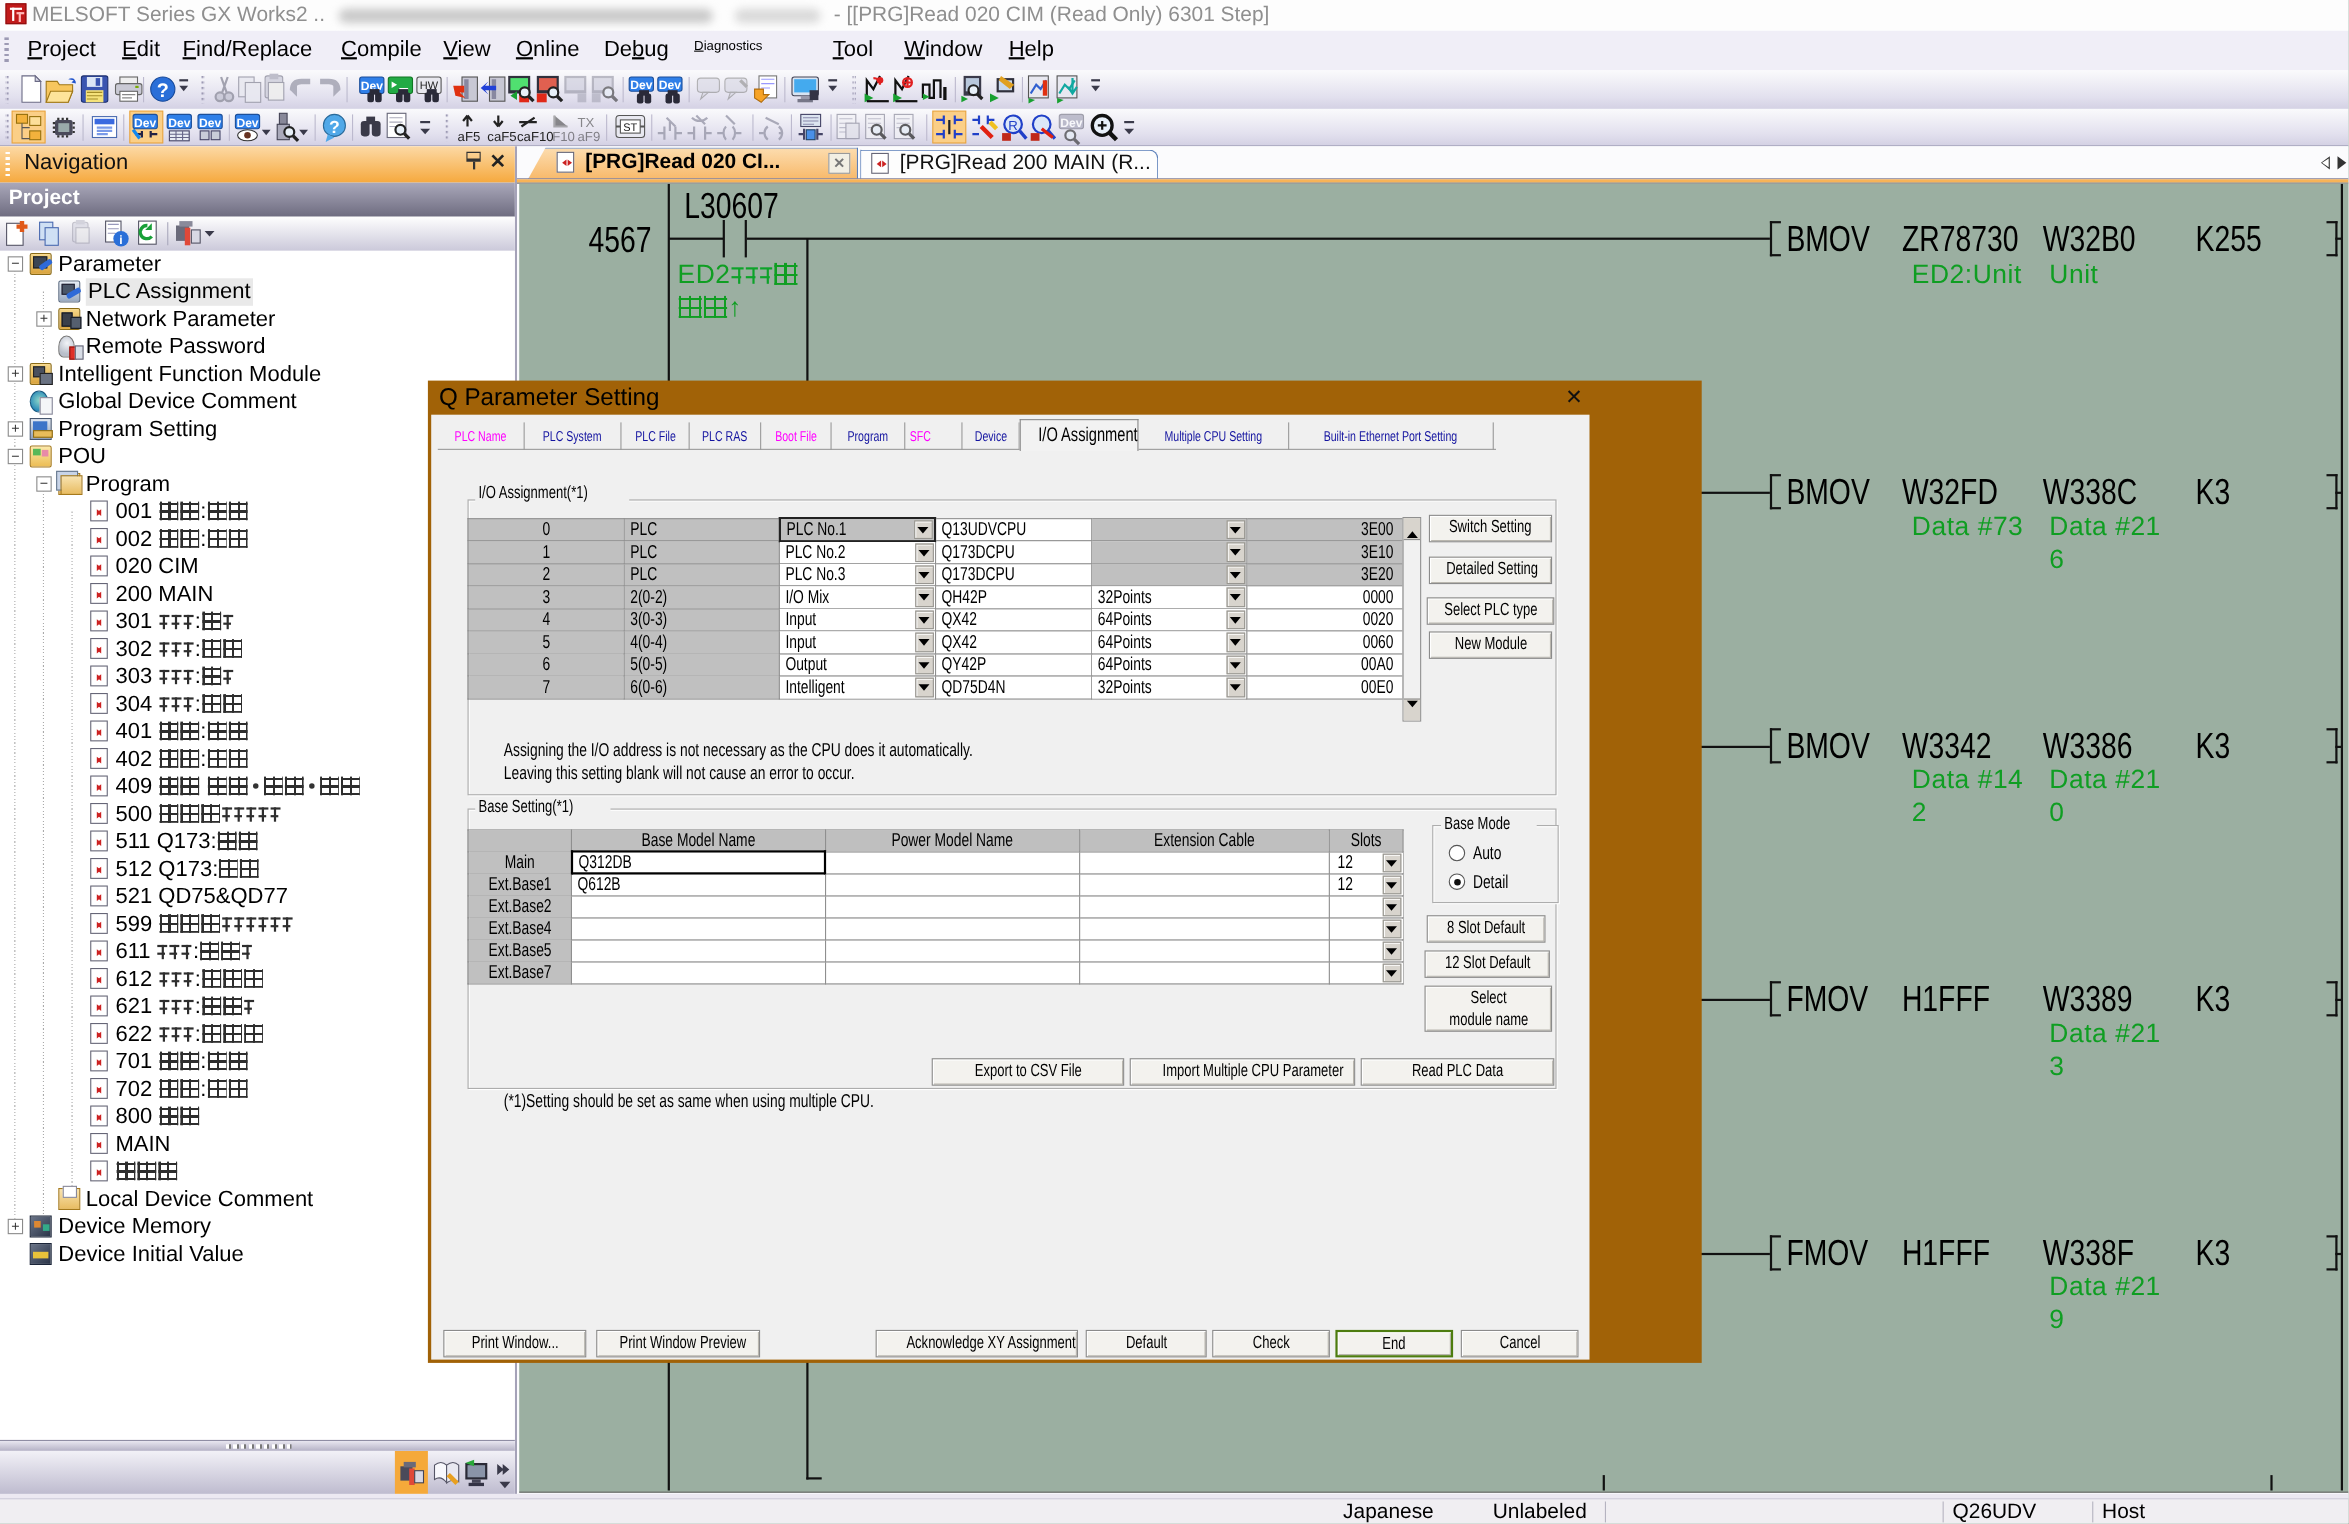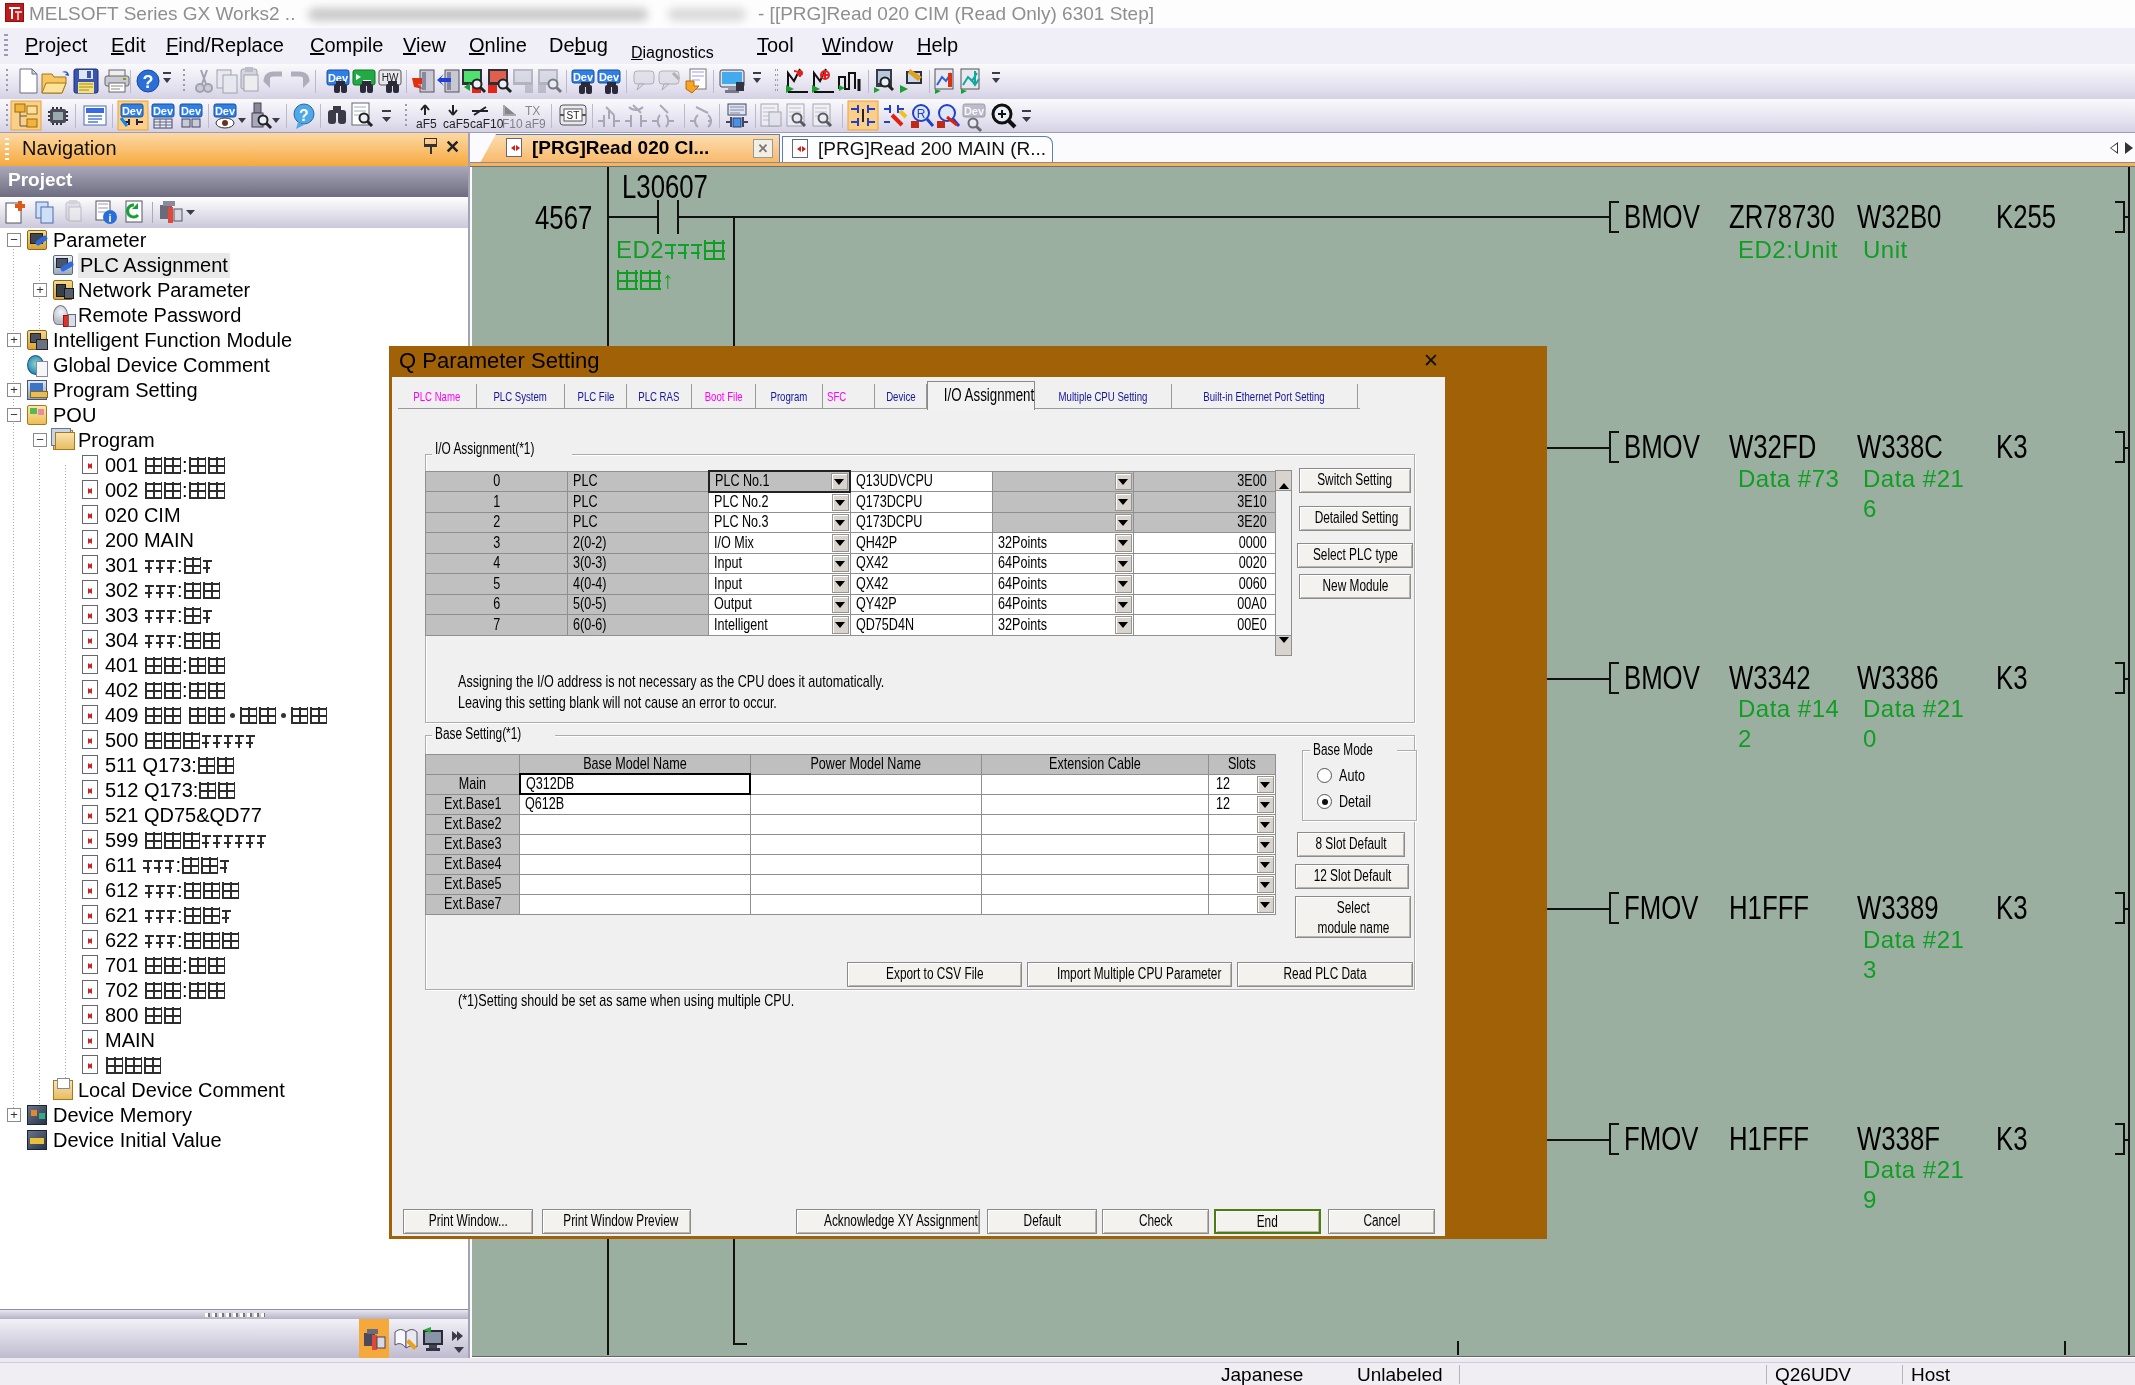--- a/index.html
+++ b/index.html
@@ -44,21 +44,21 @@
 
 <div class="a" style="left:0;top:28px;width:2135px;height:36px;background:#f0eef7">
  <div class="a grip" style="left:4px;top:6px;height:24px"></div>
  <div class="a" style="left:25px;top:6px;font-size:20px"><u>P</u>roject</div>
  <div class="a" style="left:111px;top:6px;font-size:20px"><u>E</u>dit</div>
  <div class="a" style="left:166px;top:6px;font-size:20px"><u>F</u>ind/Replace</div>
  <div class="a" style="left:310px;top:6px;font-size:20px"><u>C</u>ompile</div>
  <div class="a" style="left:403px;top:6px;font-size:20px"><u>V</u>iew</div>
  <div class="a" style="left:469px;top:6px;font-size:20px"><u>O</u>nline</div>
  <div class="a" style="left:549px;top:6px;font-size:20px">De<u>b</u>ug</div>
- <div class="a" style="left:631px;top:16px;font-size:16px"><u>D</u>iagnostics</div>
+ <div class="a" style="left:631px;top:6px;font-size:12px"><u>D</u>iagnostics</div>
  <div class="a" style="left:757px;top:6px;font-size:20px"><u>T</u>ool</div>
  <div class="a" style="left:822px;top:6px;font-size:20px"><u>W</u>indow</div>
  <div class="a" style="left:917px;top:6px;font-size:20px"><u>H</u>elp</div>
 </div>
 
 <div class="a" id="tbrow1" style="left:0;top:64px;width:2135px;height:35px;background:linear-gradient(#fafafc,#e2e0ee 70%,#d4d1e4)">
 <svg class="a" style="left:0;top:0" width="1100" height="35">
  <g fill="none">
   <rect x="5" y="5" width="3" height="25" fill="url(#gr)"></rect>
   <defs>
@@ -982,29 +982,20 @@
    <tr class="b">
             <td class="gc c"><span class="nw">Ext.Base2</span></td>
             <td></td>
             <td></td>
             <td></td>
             <td class="r sl">
               <span class="drop"></span>
             </td>
           </tr>
    <tr class="b">
-            <td class="gc c"><span class="nw">Ext.Base3</span></td>
-            <td></td>
-            <td></td>
-            <td></td>
-            <td class="r sl">
-              <span class="drop"></span>
-            </td>
-          </tr>
-   <tr class="b">
             <td class="gc c"><span class="nw">Ext.Base4</span></td>
             <td></td>
             <td></td>
             <td></td>
             <td class="r sl">
               <span class="drop"></span>
             </td>
           </tr>
    <tr class="b">
             <td class="gc c"><span class="nw">Ext.Base5</span></td>

